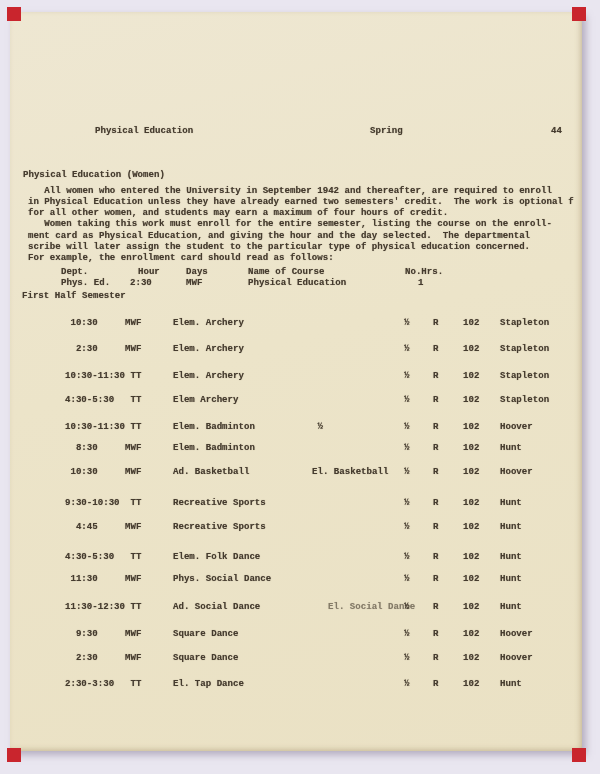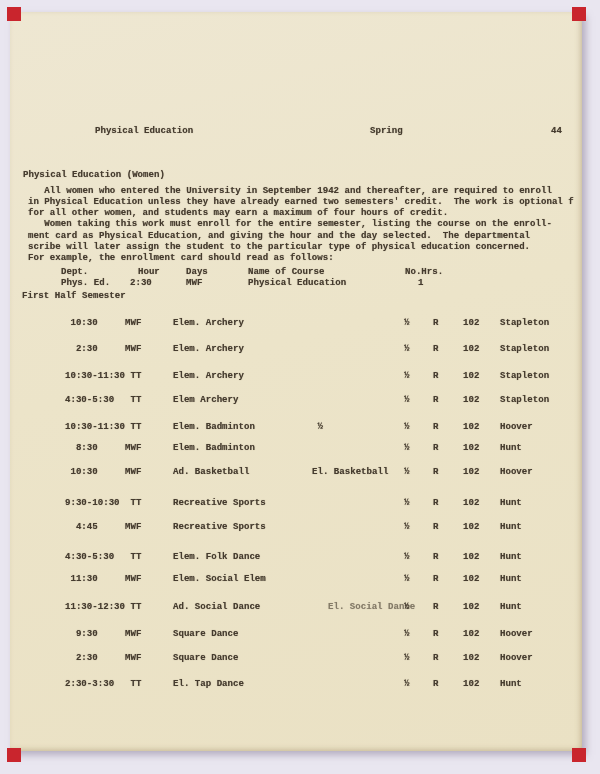--- a/index.html
+++ b/index.html
@@ -154,21 +154,21 @@
         <span class="cell" style="left: 125px;"> TT</span>
         <span class="cell" style="left: 173px;">Elem. Folk Dance</span>
         <span class="cell" style="left: 404px;">½</span>
         <span class="cell" style="left: 433px;">R</span>
         <span class="cell" style="left: 463px;">102</span>
         <span class="cell" style="left: 500px;">Hunt</span>
       </div>
       <div class="sched-row" style="top: 573px;">
         <span class="cell" style="left: 65px;"> 11:30</span>
         <span class="cell" style="left: 125px;">MWF</span>
-        <span class="cell" style="left: 173px;">Elem. Social Elem</span>
+        <span class="cell" style="left: 173px;">Phys. Social Dance</span>
         <span class="cell" style="left: 404px;">½</span>
         <span class="cell" style="left: 433px;">R</span>
         <span class="cell" style="left: 463px;">102</span>
         <span class="cell" style="left: 500px;">Hunt</span>
       </div>
       <div class="sched-row" style="top: 601px;">
         <span class="cell" style="left: 65px;">11:30-12:30</span>
         <span class="cell" style="left: 125px;"> TT</span>
         <span class="cell" style="left: 173px;">Ad. Social Dance</span>
         <span class="cell faded" style="left: 312px;">El. Social Dance</span>

